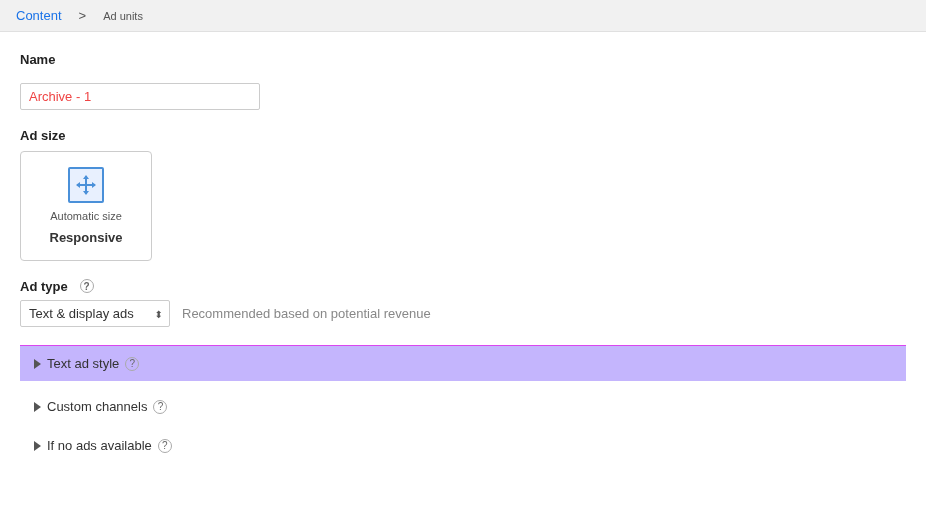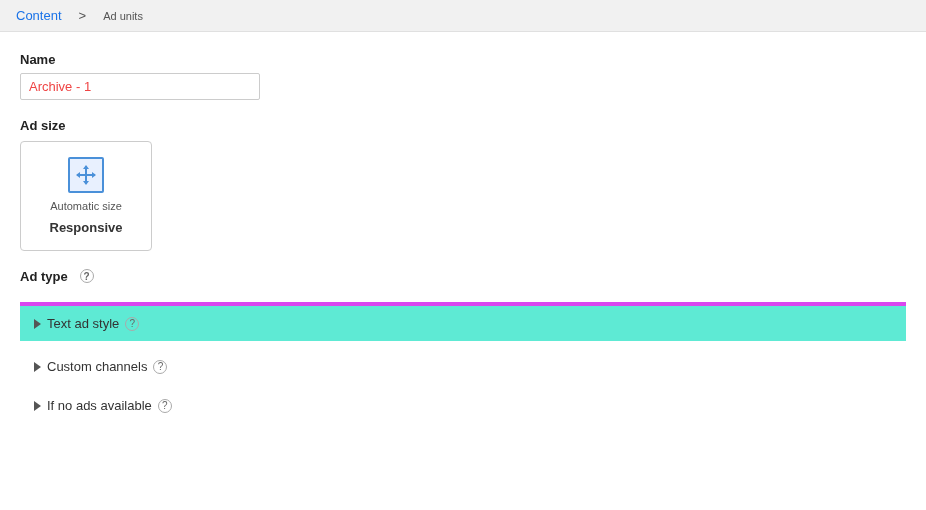--- a/index.html
+++ b/index.html
@@ -40,21 +40,21 @@
     }
 
     .main-content {
       padding: 20px 20px;
       background: #fff;
     }
 
     .field-label {
       font-weight: bold;
       font-size: 13px;
-      margin-bottom: 6px;
+      margin-bottom: 16px;
       color: #222;
     }
 
     .name-input {
       width: 240px;
       padding: 5px 8px;
       border: 1px solid #ccc;
       border-radius: 2px;
       font-size: 13px;
       color: #ef4444;
@@ -186,22 +186,22 @@
       color: #555;
       font-size: 10px;
     }
 
     .recommendation-text {
       color: #888;
       font-size: 13px;
     }
 
     .collapsible-section {
-      border-top: 4px solid #d946ef;
-      background: #5eead4;
+      border-top: 1px solid #d946ef;
+      background: #c4b5fd;
     }
 
     .collapsible-header {
       display: flex;
       align-items: center;
       gap: 6px;
       padding: 10px 14px;
       cursor: pointer;
       font-size: 13px;
       color: #333;
@@ -267,20 +267,32 @@
       <div class="size-label-small">Automatic size</div>
       <div class="size-label-large">Responsive</div>
     </div>
   </div>
 
   <div class="section">
     <div class="ad-type-label">
       <span>Ad type</span>
       <span class="help-icon">?</span>
     </div>
+    <div class="ad-type-row">
+      <div class="select-wrapper">
+        <select class="ad-type-select">
+          <option>Text &amp; display ads</option>
+          <option>Display ads only</option>
+          <option>Text ads only</option>
+          <option>Link units</option>
+        </select>
+        <span class="select-arrow">⬍</span>
+      </div>
+      <span class="recommendation-text">Recommended based on potential revenue</span>
+    </div>
   </div>
 
   <div class="collapsible-wrapper">
     <div class="collapsible-section">
       <div class="collapsible-header">
         <span class="triangle-right"></span>
         <span class="collapsible-title">Text ad style</span>
         <span class="help-icon">?</span>
       </div>
     </div>

